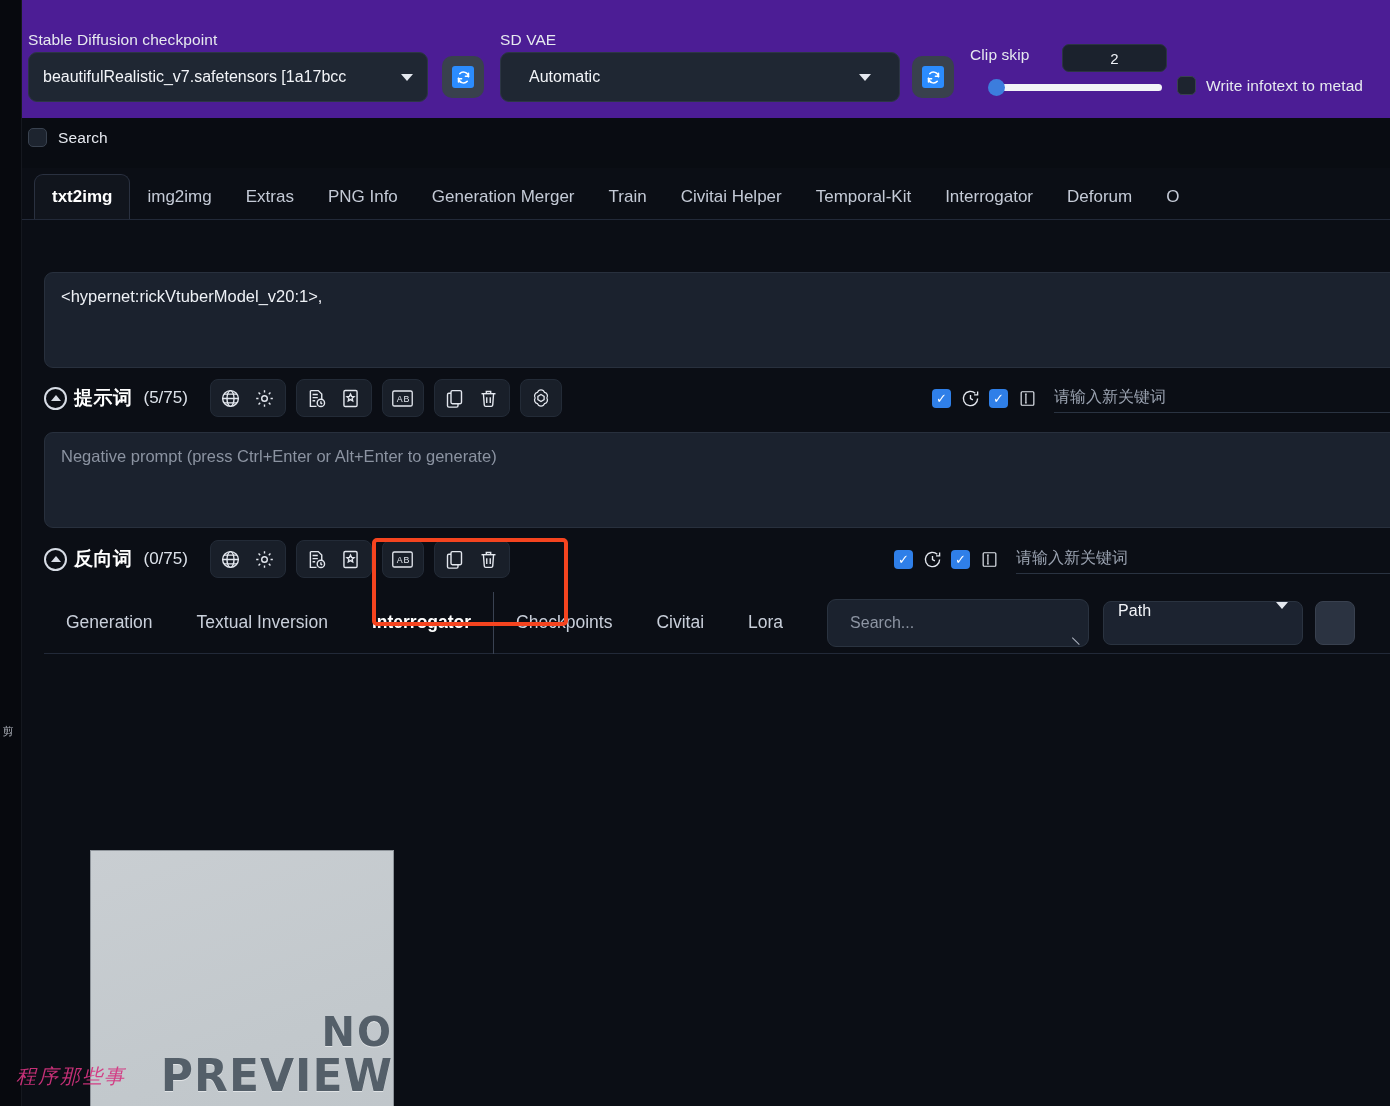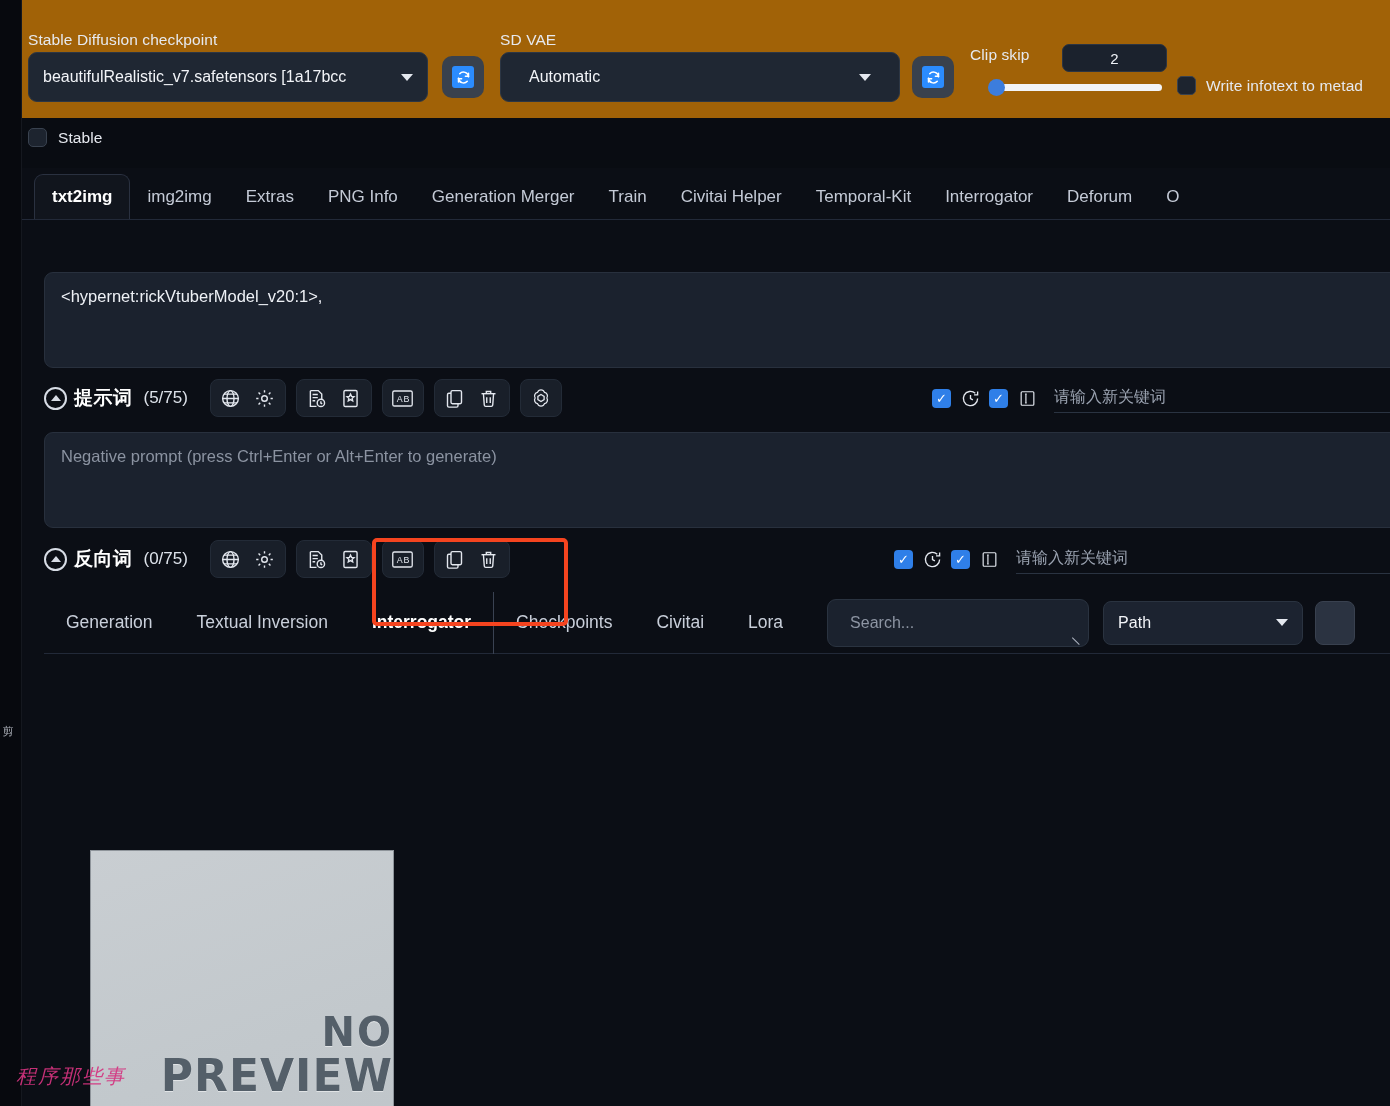--- a/index.html
+++ b/index.html
@@ -27,21 +27,21 @@
   .left-edge-frag {
     position: absolute; left: 2px; top: 716px;
     font-size: 11px; color: #c7cbd4; line-height: 1;
     opacity: .85;
     writing-mode: vertical-rl;
   }
 
   
   .topbar {
     position: absolute; left: 22px; top: 0; right: 0; height: 118px;
-    background: #a16207;
+    background: #4c1d95;
   }
   .lbl {
     font-size: 15.5px; color: #e6e9ef; letter-spacing: .1px;
   }
   .sd-ckpt-label { position: absolute; left: 6px; top: 31px; }
   .sd-ckpt-dd {
     position: absolute; left: 6px; top: 52px; width: 400px; height: 50px;
     background: #1f2733; border: 1px solid #2c3644; border-radius: 9px;
     display: flex; align-items: center; padding: 0 14px;
   }
@@ -224,21 +224,21 @@
   }
   .resize-grip {
     position: absolute; right: 4px; bottom: 3px;
     width: 10px; height: 10px;
     border-bottom: 1px solid #aeb5c2; border-right: 0;
     transform: rotate(45deg);
   }
   .path-dd {
     margin-left: 14px; width: 200px; height: 44px;
     background: #1c2330; border: 1px solid #2a3340; border-radius: 8px;
-    display: flex; align-items: center; padding: 0 14px;
+    display: flex; align-items: flex-start; padding: 0 14px;
     font-size: 16px; color: #eef1f6; gap: 44px;
   }
   .path-extra {
     margin-left: 12px; width: 40px; height: 44px;
     background: #2b3341; border: 1px solid #39414f; border-radius: 8px;
   }
 
   
   .annot {
     position: absolute; left: 372px; top: 538px;
@@ -331,21 +331,21 @@
       <div class="slider-knob"></div>
     </div>
 
     <div class="infotext-chk">
       <div class="cbox"></div>
       <div class="lbl">Write infotext to metad</div>
     </div>
 
     <div class="tiling-row">
       <div class="cbox"></div>
-      <div class="lbl">Stable</div>
+      <div class="lbl">Search</div>
     </div>
   </div>
 
   <div class="panel">
 
     <div class="tabrow">
       <div class="tab active">txt2img</div>
       <div class="tab">img2img</div>
       <div class="tab">Extras</div>
       <div class="tab">PNG Info</div>

